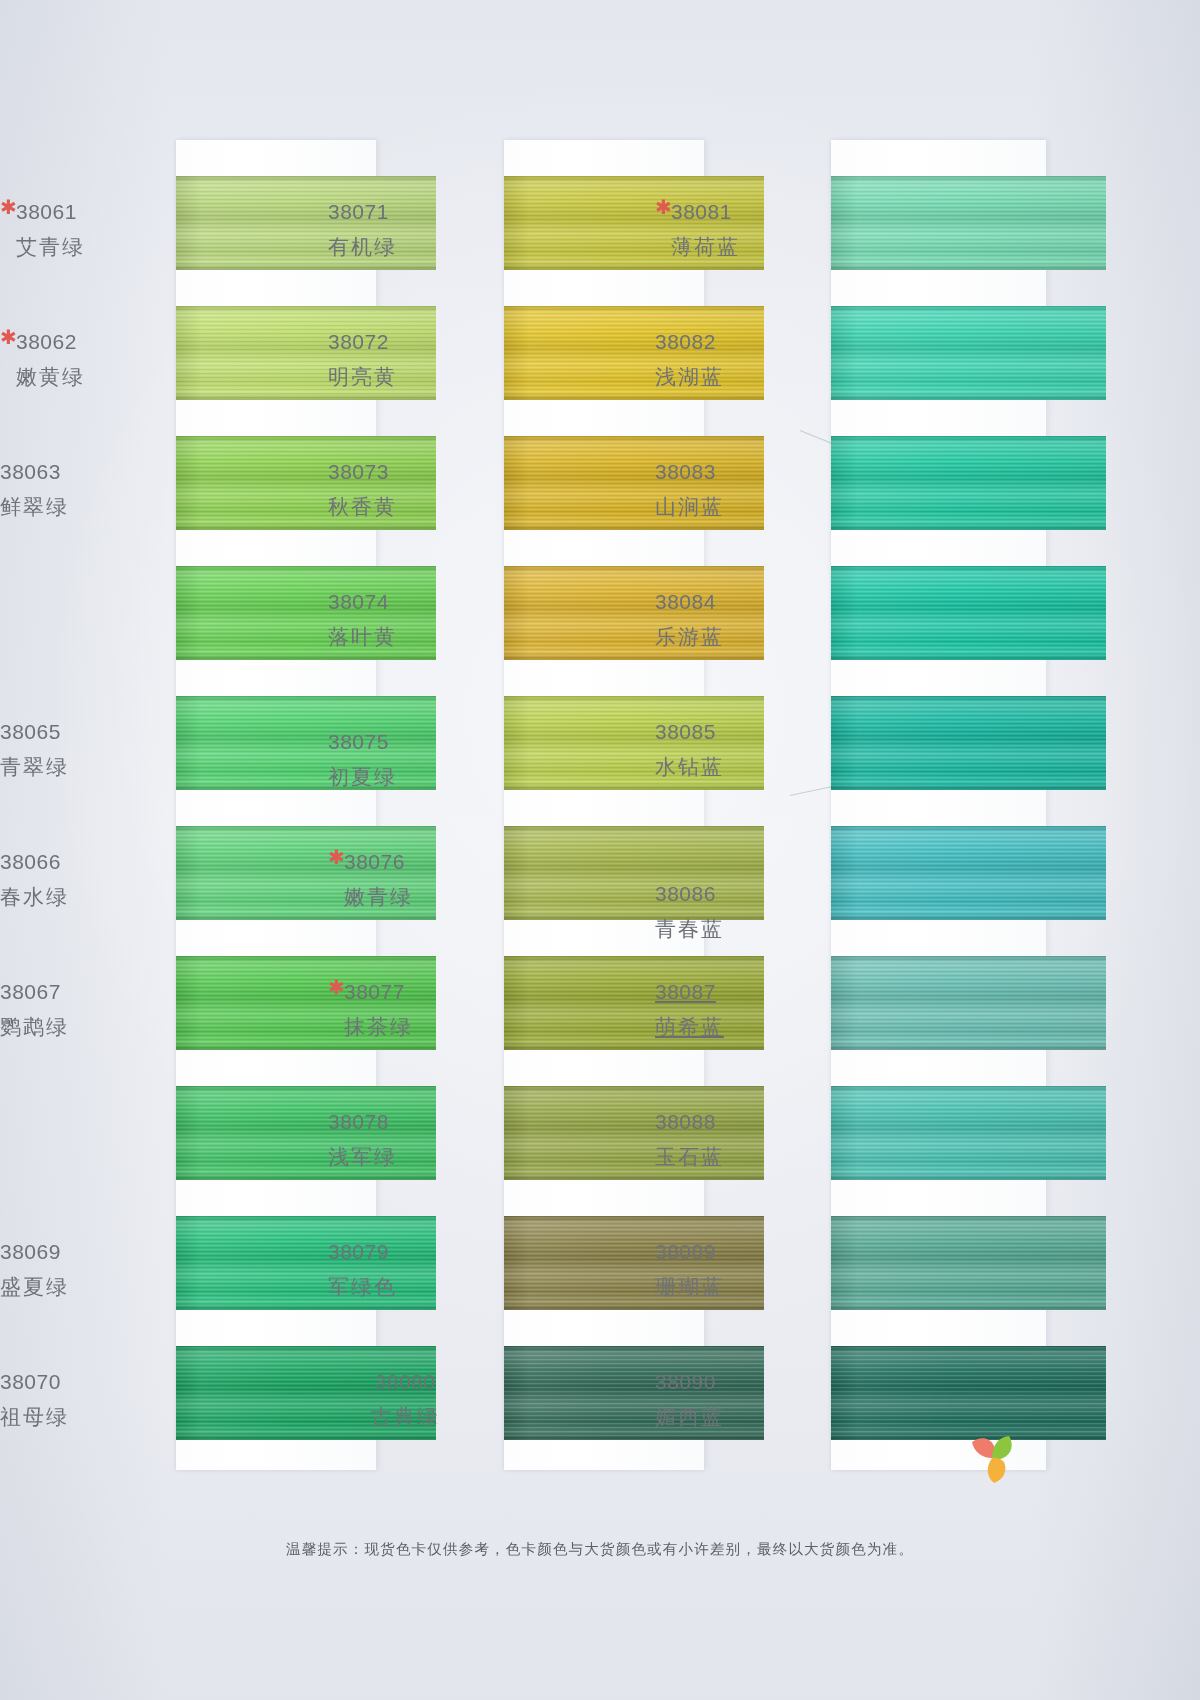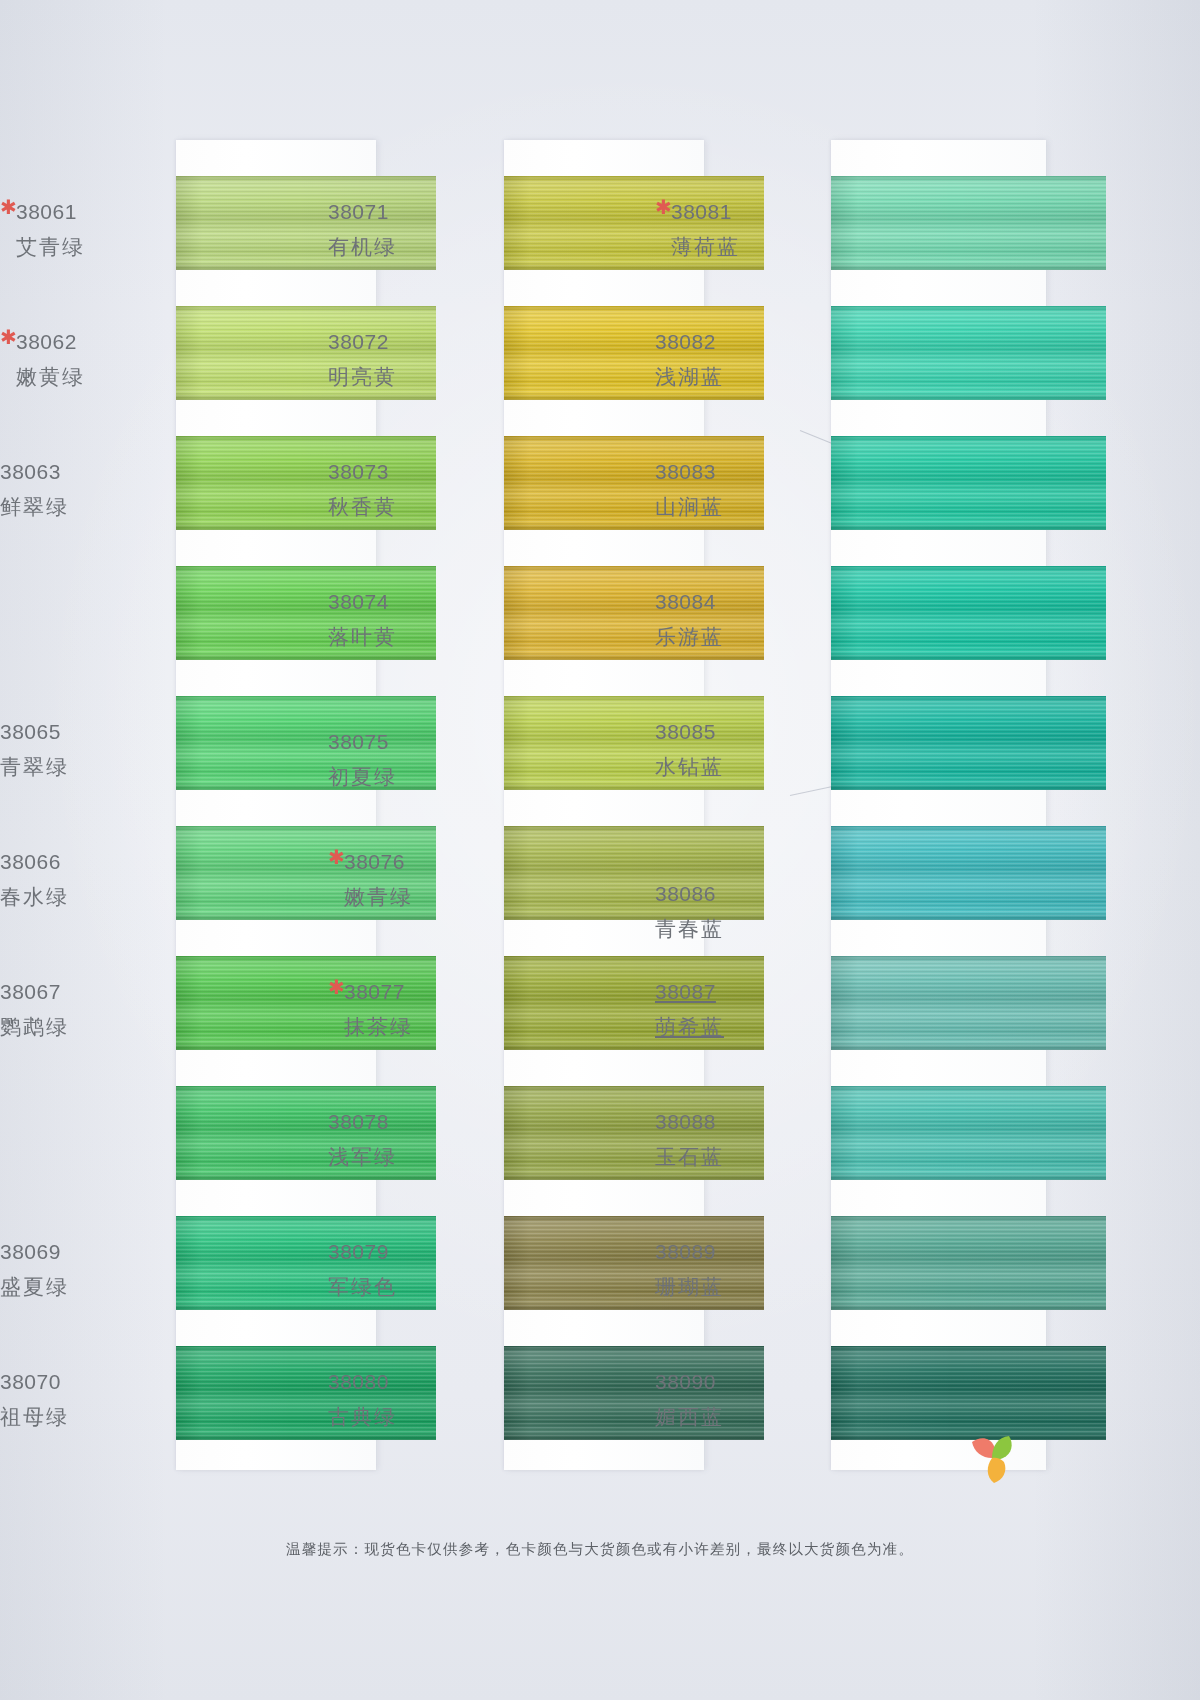--- a/index.html
+++ b/index.html
@@ -281,21 +281,21 @@
           <span class="cname">抹茶绿</span>
         </div>
         <div class="lab" style="top: 966px;">
           <span class="code">38078</span>
           <span class="cname">浅军绿</span>
         </div>
         <div class="lab" style="top: 1096px;">
           <span class="code">38079</span>
           <span class="cname">军绿色</span>
         </div>
-        <div class="lab" style="top: 1226px;">
+        <div class="lab" style="top: 1226px; text-align: center;">
           <span class="code">38080</span>
           <span class="cname">古典绿</span>
         </div>
       </div>
       <div class="sw" style="top: 36px;">
         <div class="body" style="background-color: rgb(198, 198, 60);"></div>
       </div>
       <div class="sw" style="top: 166px;">
         <div class="body" style="background-color: rgb(226, 195, 37);"></div>
       </div>

